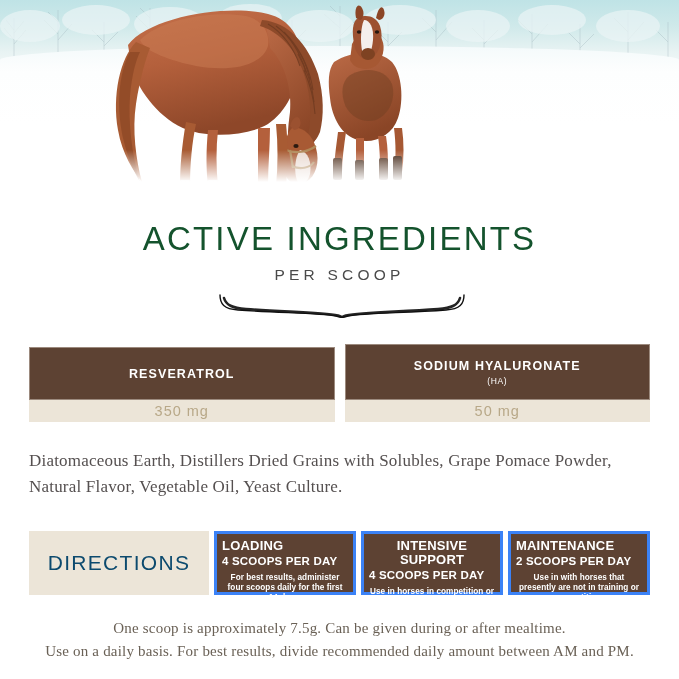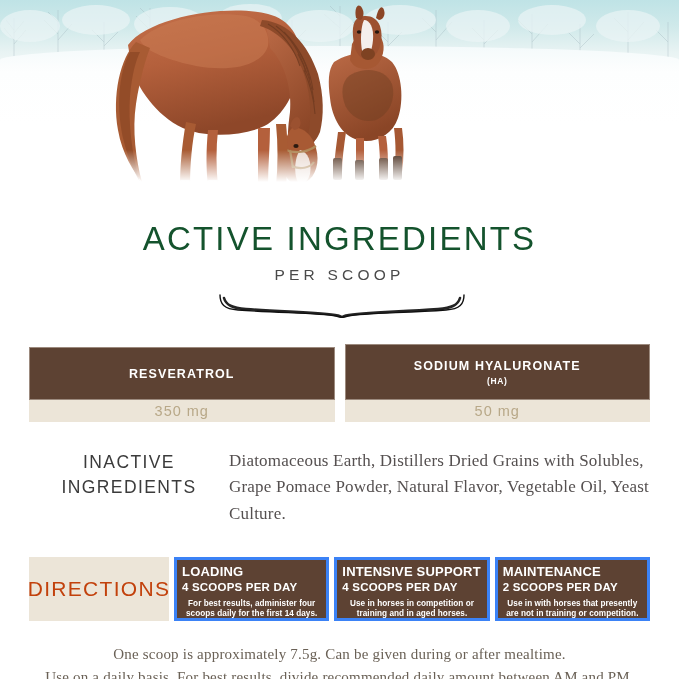--- a/index.html
+++ b/index.html
@@ -89,21 +89,21 @@
   }
   .active-head.short { height: 53px; }
   .active-head.tall  { height: 56px; }
   .active-name {
     font-size: 12.5px;
     font-weight: bold;
     letter-spacing: 1.1px;
   }
   .active-abbr {
     font-size: 8.5px;
-    font-weight: bold;
+    font-weight: normal;
     letter-spacing: 0.6px;
     margin-top: 3px;
   }
   .active-value {
     background: #ece5d8;
     color: #b8a888;
     text-align: center;
     font-size: 14.5px;
     letter-spacing: 1px;
     height: 22px;
@@ -135,23 +135,23 @@
   }
 
   
   .directions {
     display: flex;
     gap: 5px;
     margin: 30px 29px 0 29px;
     height: 64px;
   }
   .dir-label {
-    width: 140px;
+    width: 180px;
     background: #ece5d8;
-    color: #c2410c;
+    color: #0c4a6e;
     display: flex;
     align-items: center;
     justify-content: center;
     text-align: right;
     font-size: 21px;
     letter-spacing: 1.3px;
     line-height: 1.15;
   }
   .dir-card {
     flex: 1 1 0;
@@ -369,24 +369,20 @@
     <div class="active-head tall">
       <div class="active-name">SODIUM HYALURONATE</div>
       <div class="active-abbr">(HA)</div>
     </div>
     <div class="active-value">50 mg</div>
   </div>
 
 </div>
 
 <div class="inactives">
-  <div class="inactive-label">
-    <div>INACTIVE</div>
-    <div>INGREDIENTS</div>
-  </div>
   <div class="inactive-body">Diatomaceous Earth, Distillers Dried Grains with Solubles, Grape Pomace Powder, Natural Flavor, Vegetable Oil, Yeast Culture.</div>
 </div>
 
 <div class="directions">
 
   <div class="dir-label">
     <div>
       <div>DIRECTIONS</div>
     </div>
   </div>

